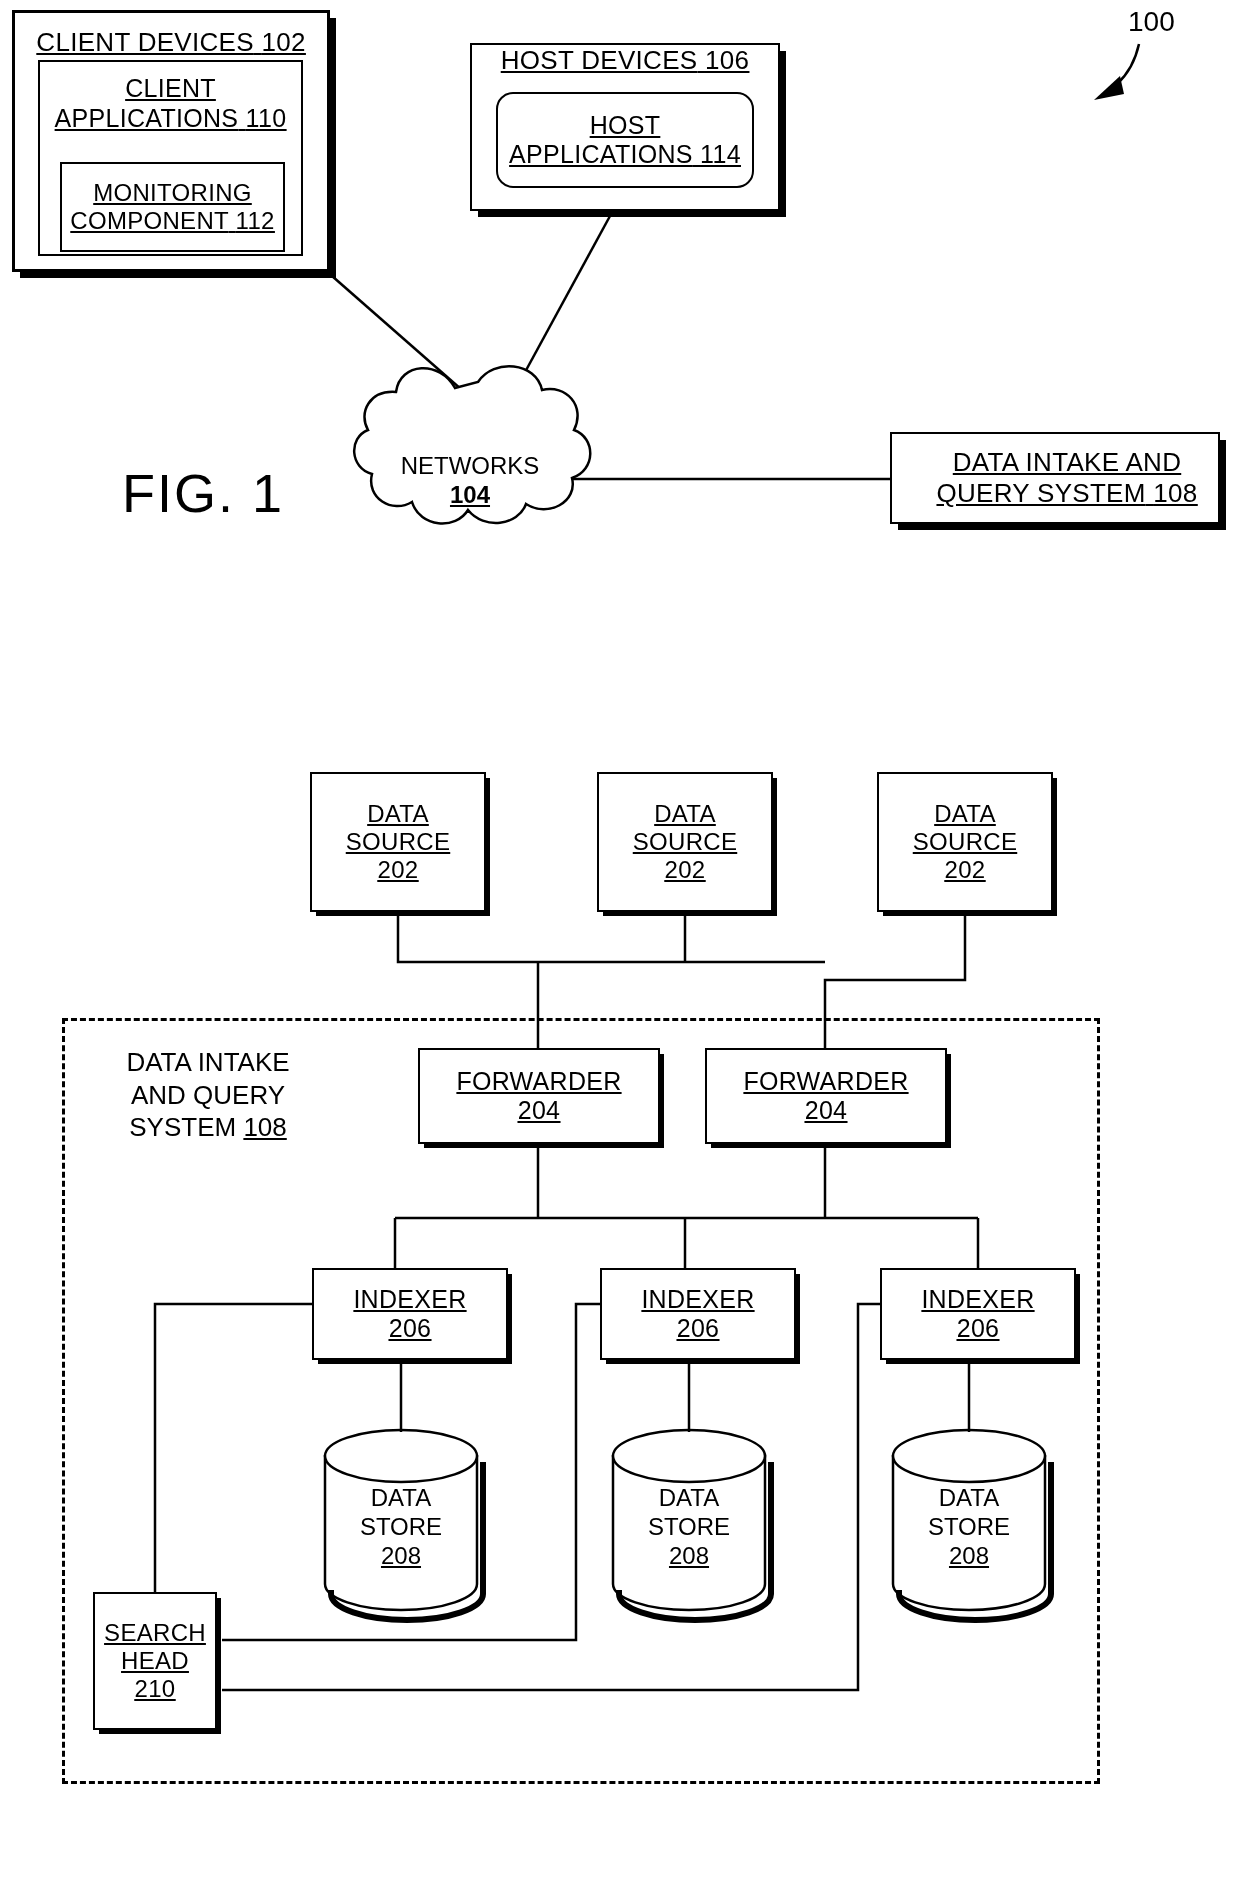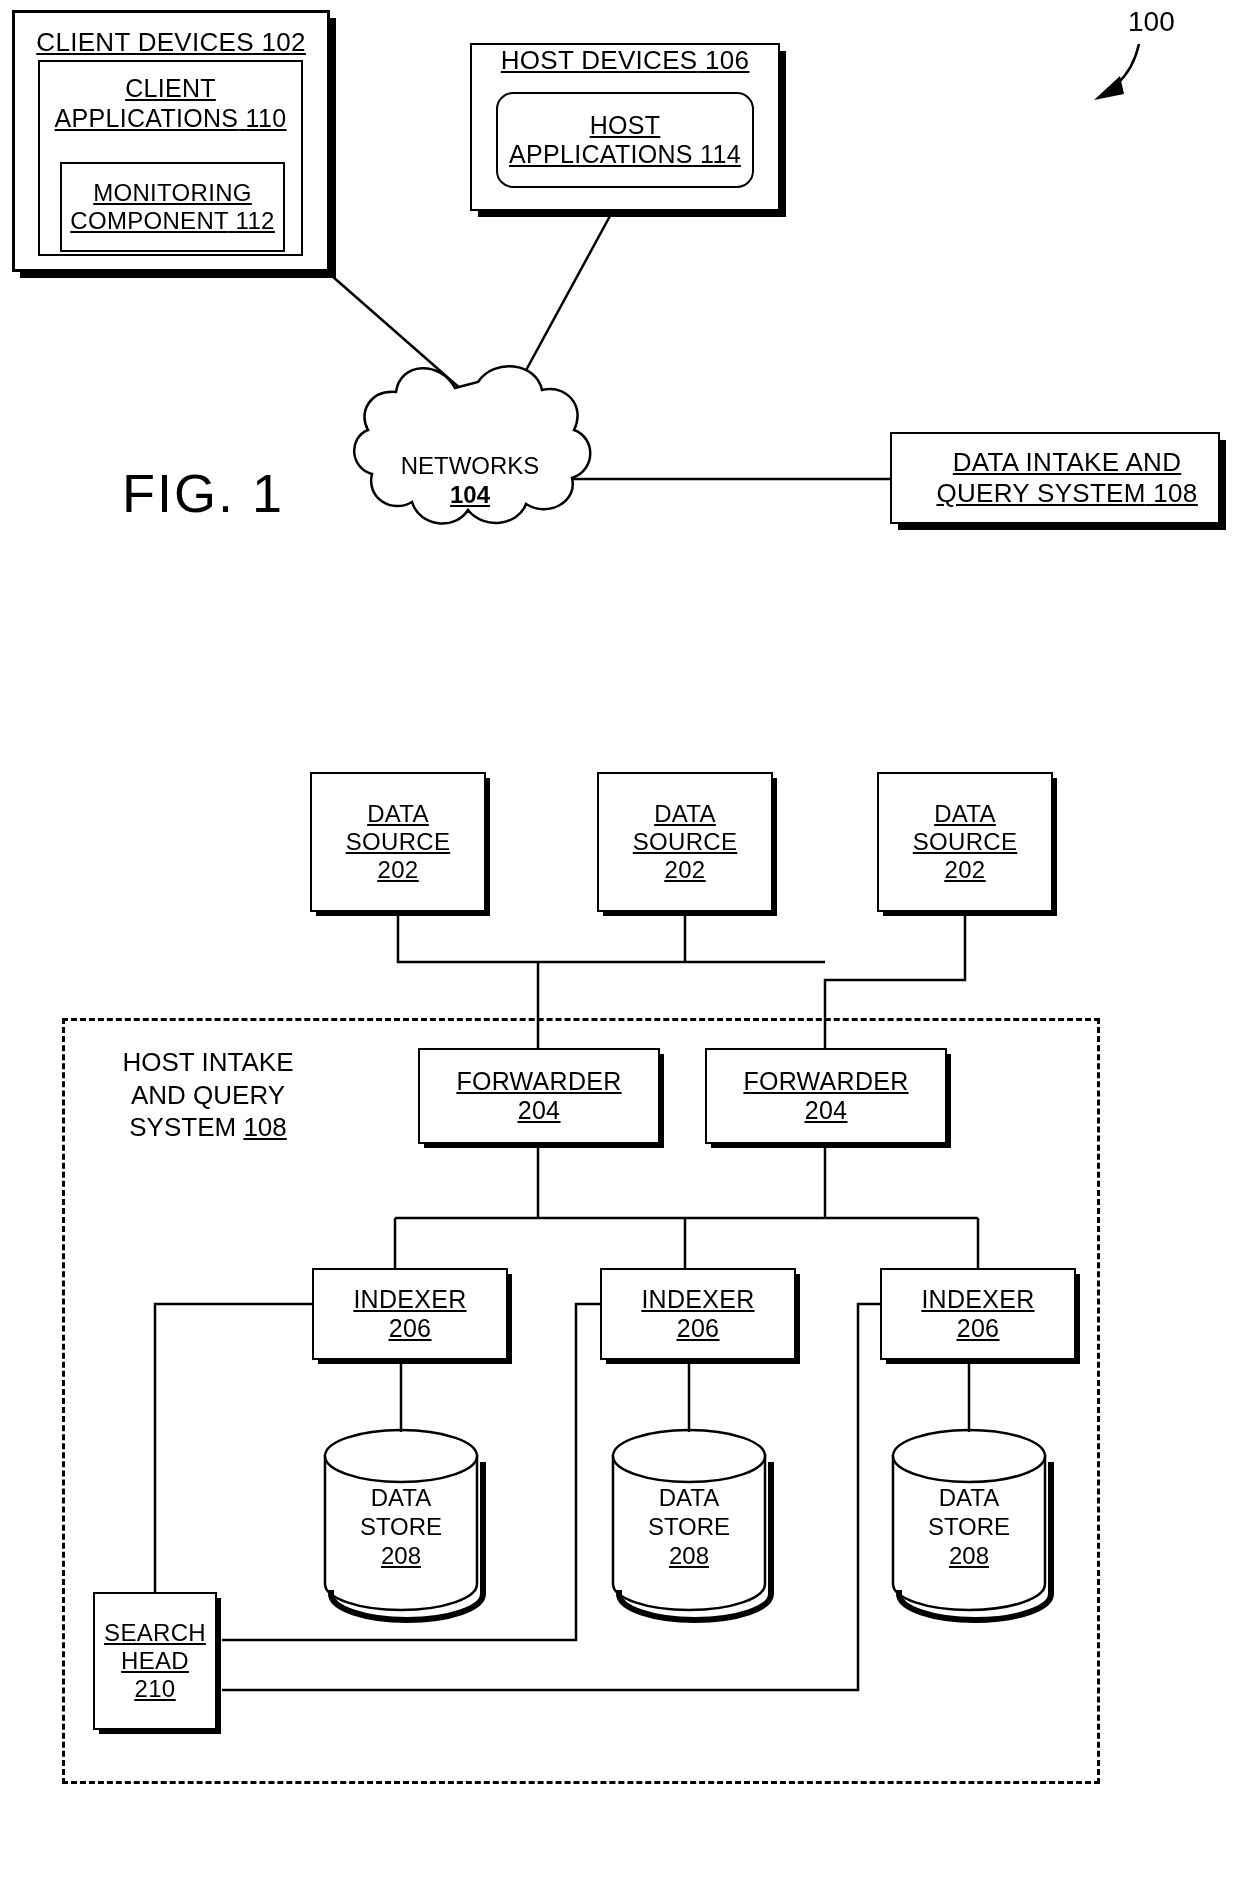--- a/index.html
+++ b/index.html
@@ -162,21 +162,21 @@
     <span class="ln u">202</span>
   </div>
   <div class="box shadow-sm t24" style="left:877px; top:772px; width:176px; height:140px;">
     <span class="ln">DATA</span>
     <span class="ln">SOURCE</span>
     <span class="ln u">202</span>
   </div>
 
   <div class="dashed-region" style="left:62px; top:1018px; width:1038px; height:766px;"></div>
   <div class="region-label" style="left:88px; top:1046px; width:240px;">
-    <span class="ln" style="display:block;">HOST INTAKE</span>
+    <span class="ln" style="display:block;">DATA INTAKE</span>
     <span class="ln" style="display:block;">AND QUERY</span>
     <span class="ln" style="display:block;"><span>SYSTEM</span> <span class="u">108</span></span>
   </div>
 
   <div class="box shadow-sm t25" style="left:418px; top:1048px; width:242px; height:96px;">
     <span class="ln">FORWARDER</span>
     <span class="ln u">204</span>
   </div>
   <div class="box shadow-sm t25" style="left:705px; top:1048px; width:242px; height:96px;">
     <span class="ln">FORWARDER</span>

